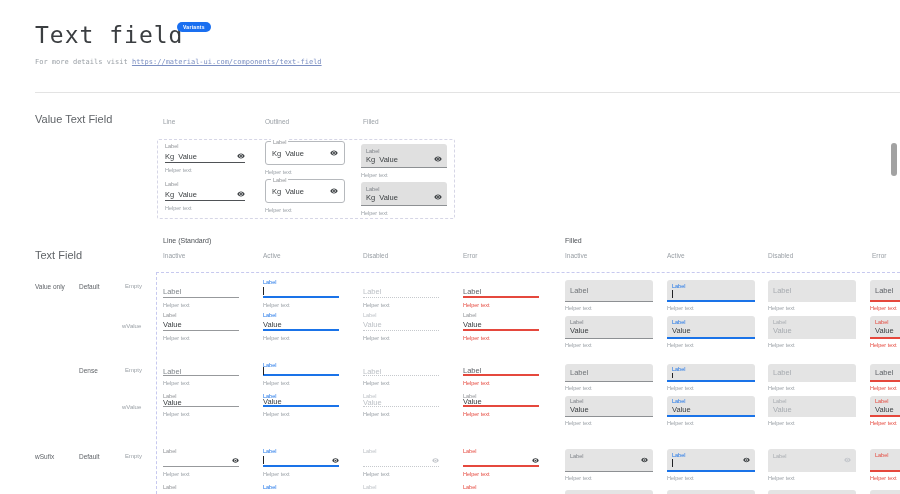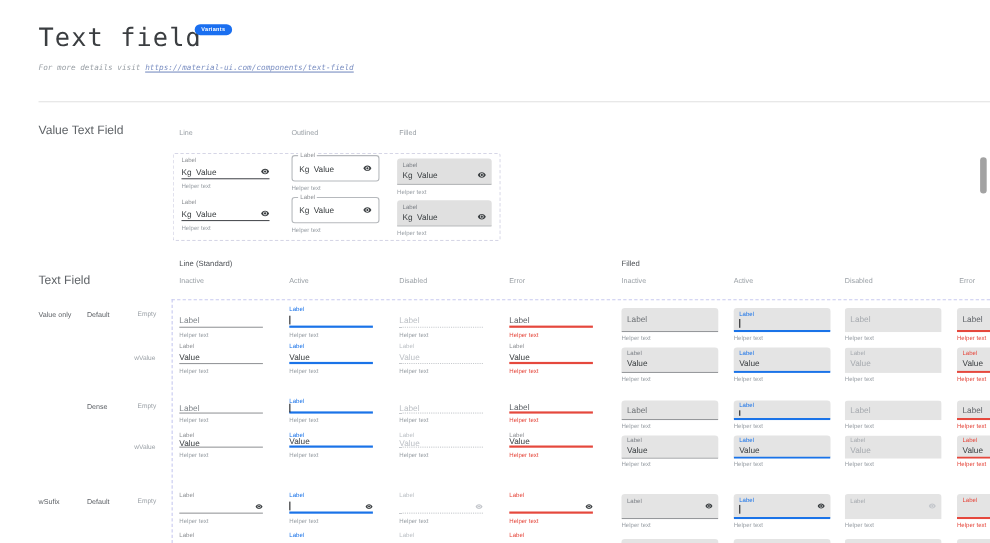--- a/index.html
+++ b/index.html
@@ -6,21 +6,21 @@
   html,body { background:#fff; }
   .page { position:relative; width:900px; height:494px; overflow:hidden; background:#fff;
           font-family:"Liberation Sans", sans-serif; }
 
   
   .title { position:absolute; left:35px; top:22px; font-family:"DejaVu Sans Mono", monospace;
            font-size:23px; letter-spacing:1px; color:#3b3e41; }
   .badge { position:absolute; left:177px; top:22px; background:#1a6ff0; color:#fff;
            font-size:5px; font-weight:bold; padding:2px 6px; border-radius:7px; letter-spacing:.3px; }
   .subtitle { position:absolute; left:35px; top:58px; font-family:"DejaVu Sans Mono", monospace;
-              font-size:7px; color:#9aa0a6;font-style:italic; }
+              font-size:7px; color:#9aa0a6; }
   .subtitle a { color:#7b8fc2; text-decoration:underline; }
   .divider { position:absolute; left:35px; top:92px; width:865px; height:1px; background:#e3e3e3; }
   .scrollthumb { position:absolute; left:891px; top:143px; width:6px; height:33px;
                  background:#a2a2a2; border-radius:3px; }
 
   
   .sec-h { position:absolute; font-size:11px; color:#606468; }
   .col-h { position:absolute; font-size:6.5px; color:#9aa0a6; }
   .grp-h { position:absolute; font-size:7px; color:#4d5156; }
   .row-l { position:absolute; font-size:6.5px; color:#5f6368; }

